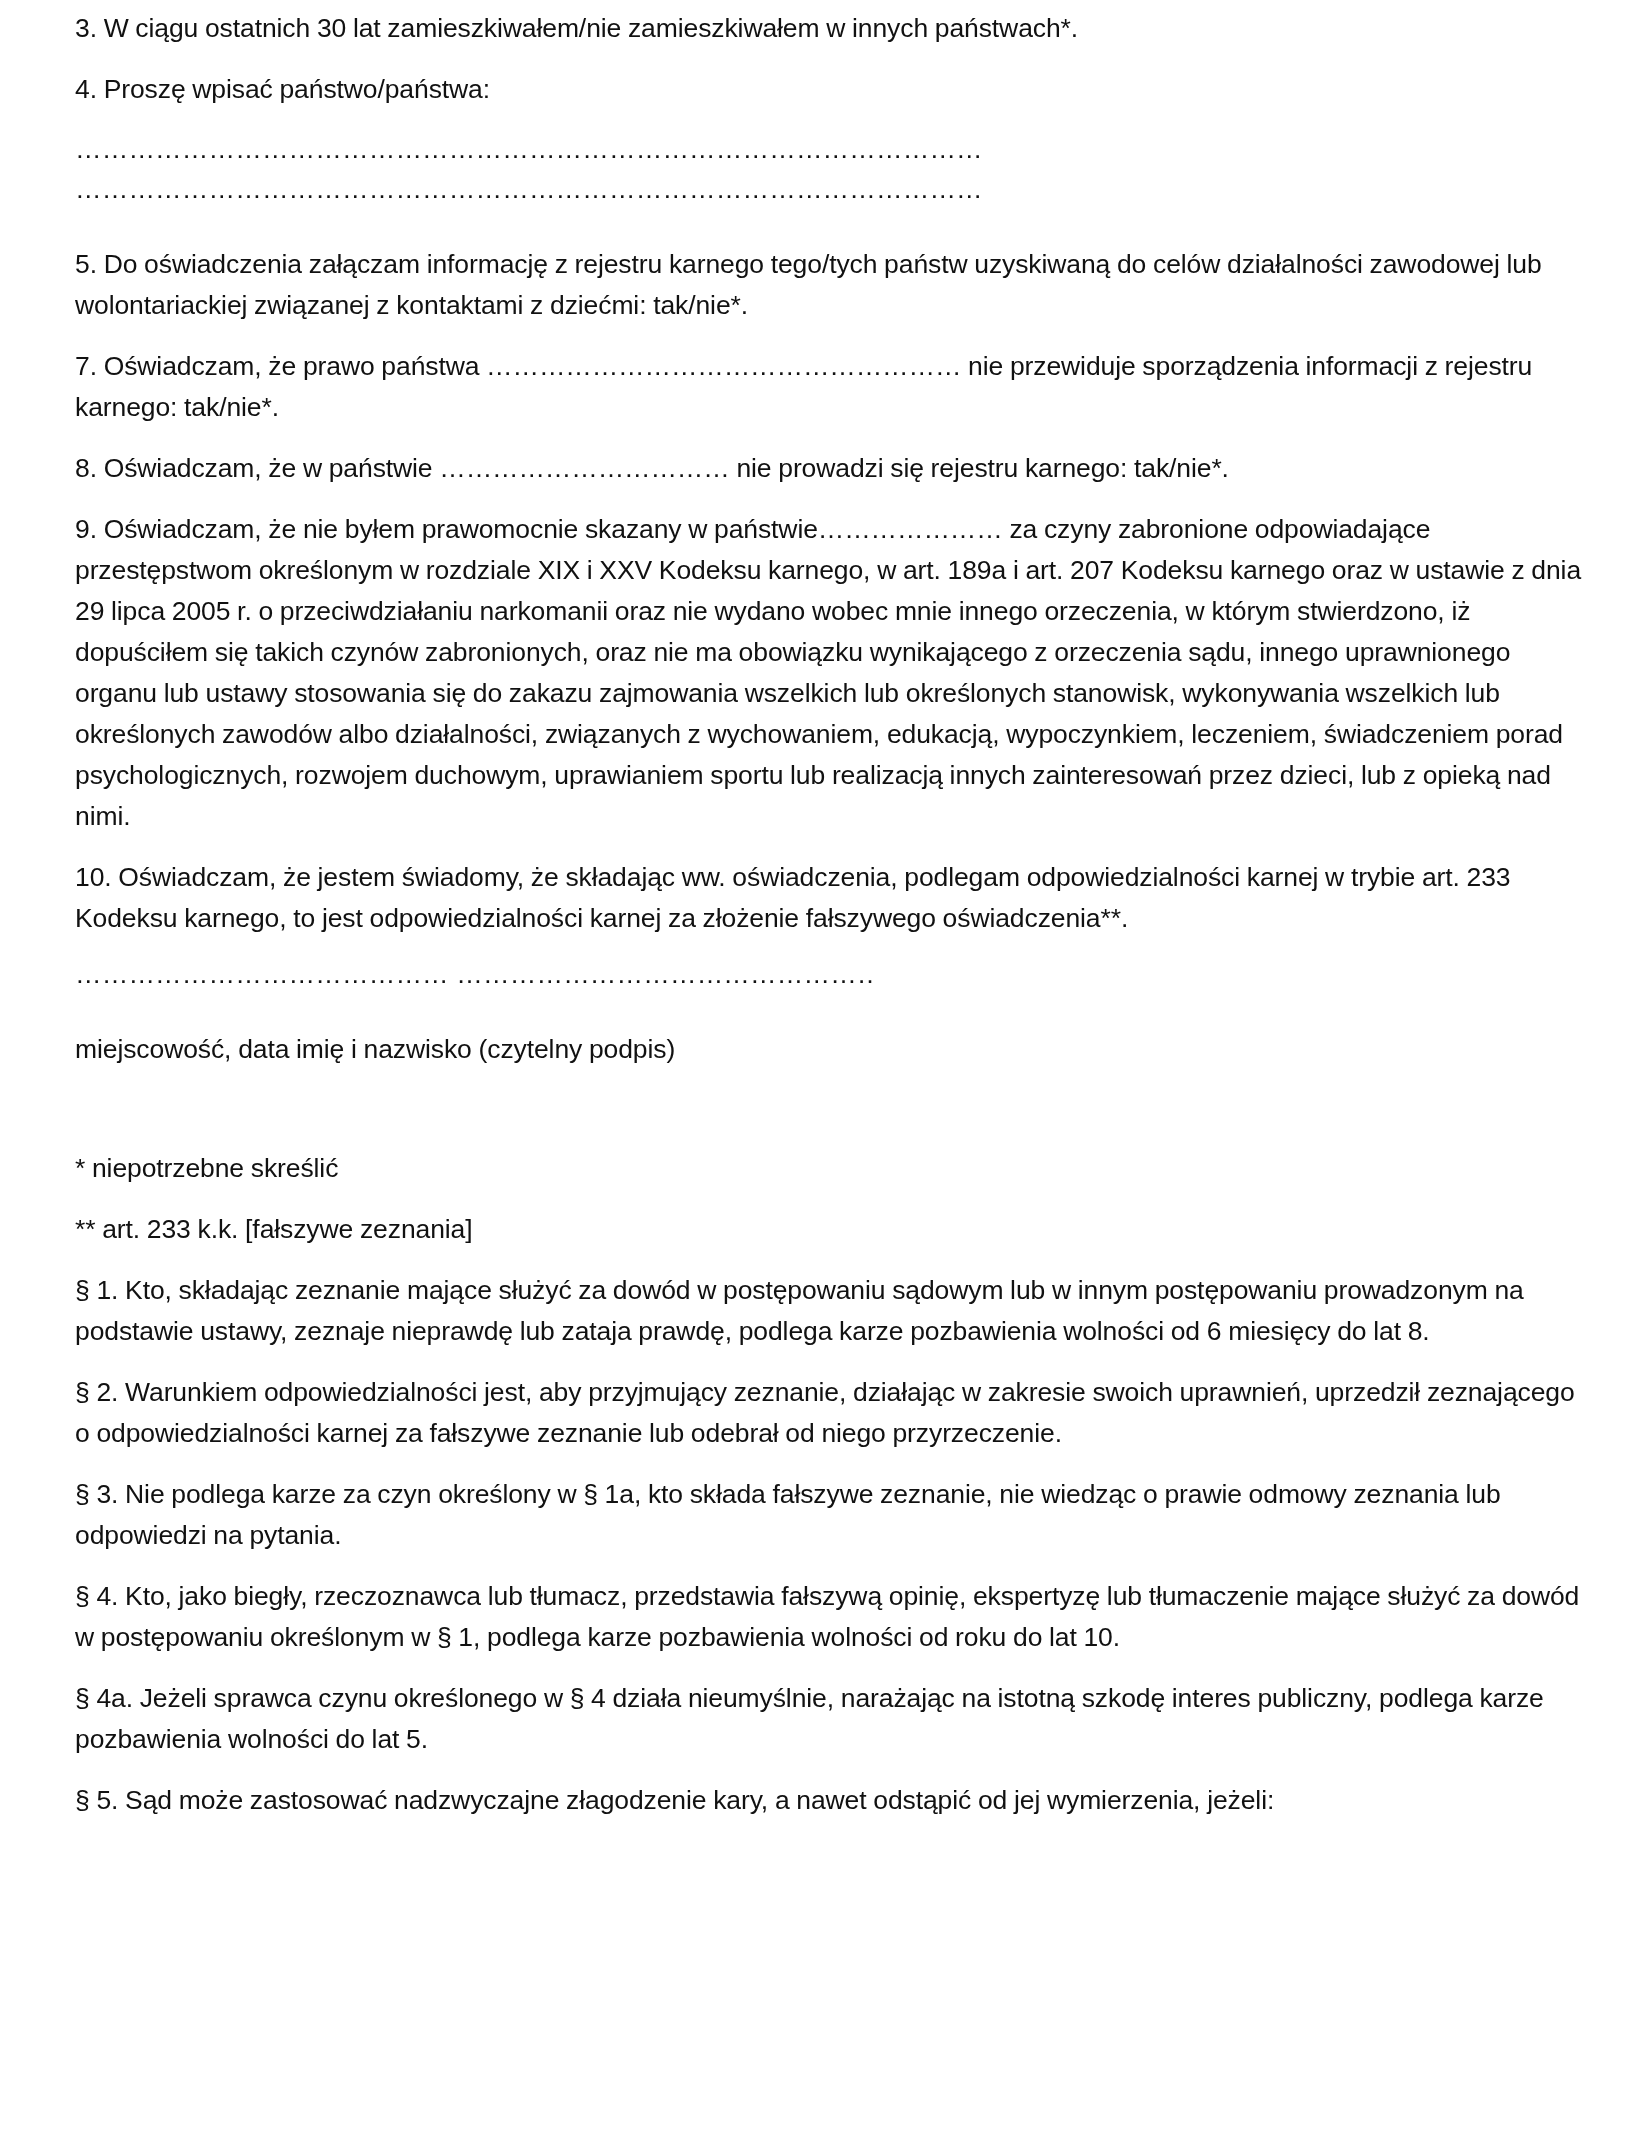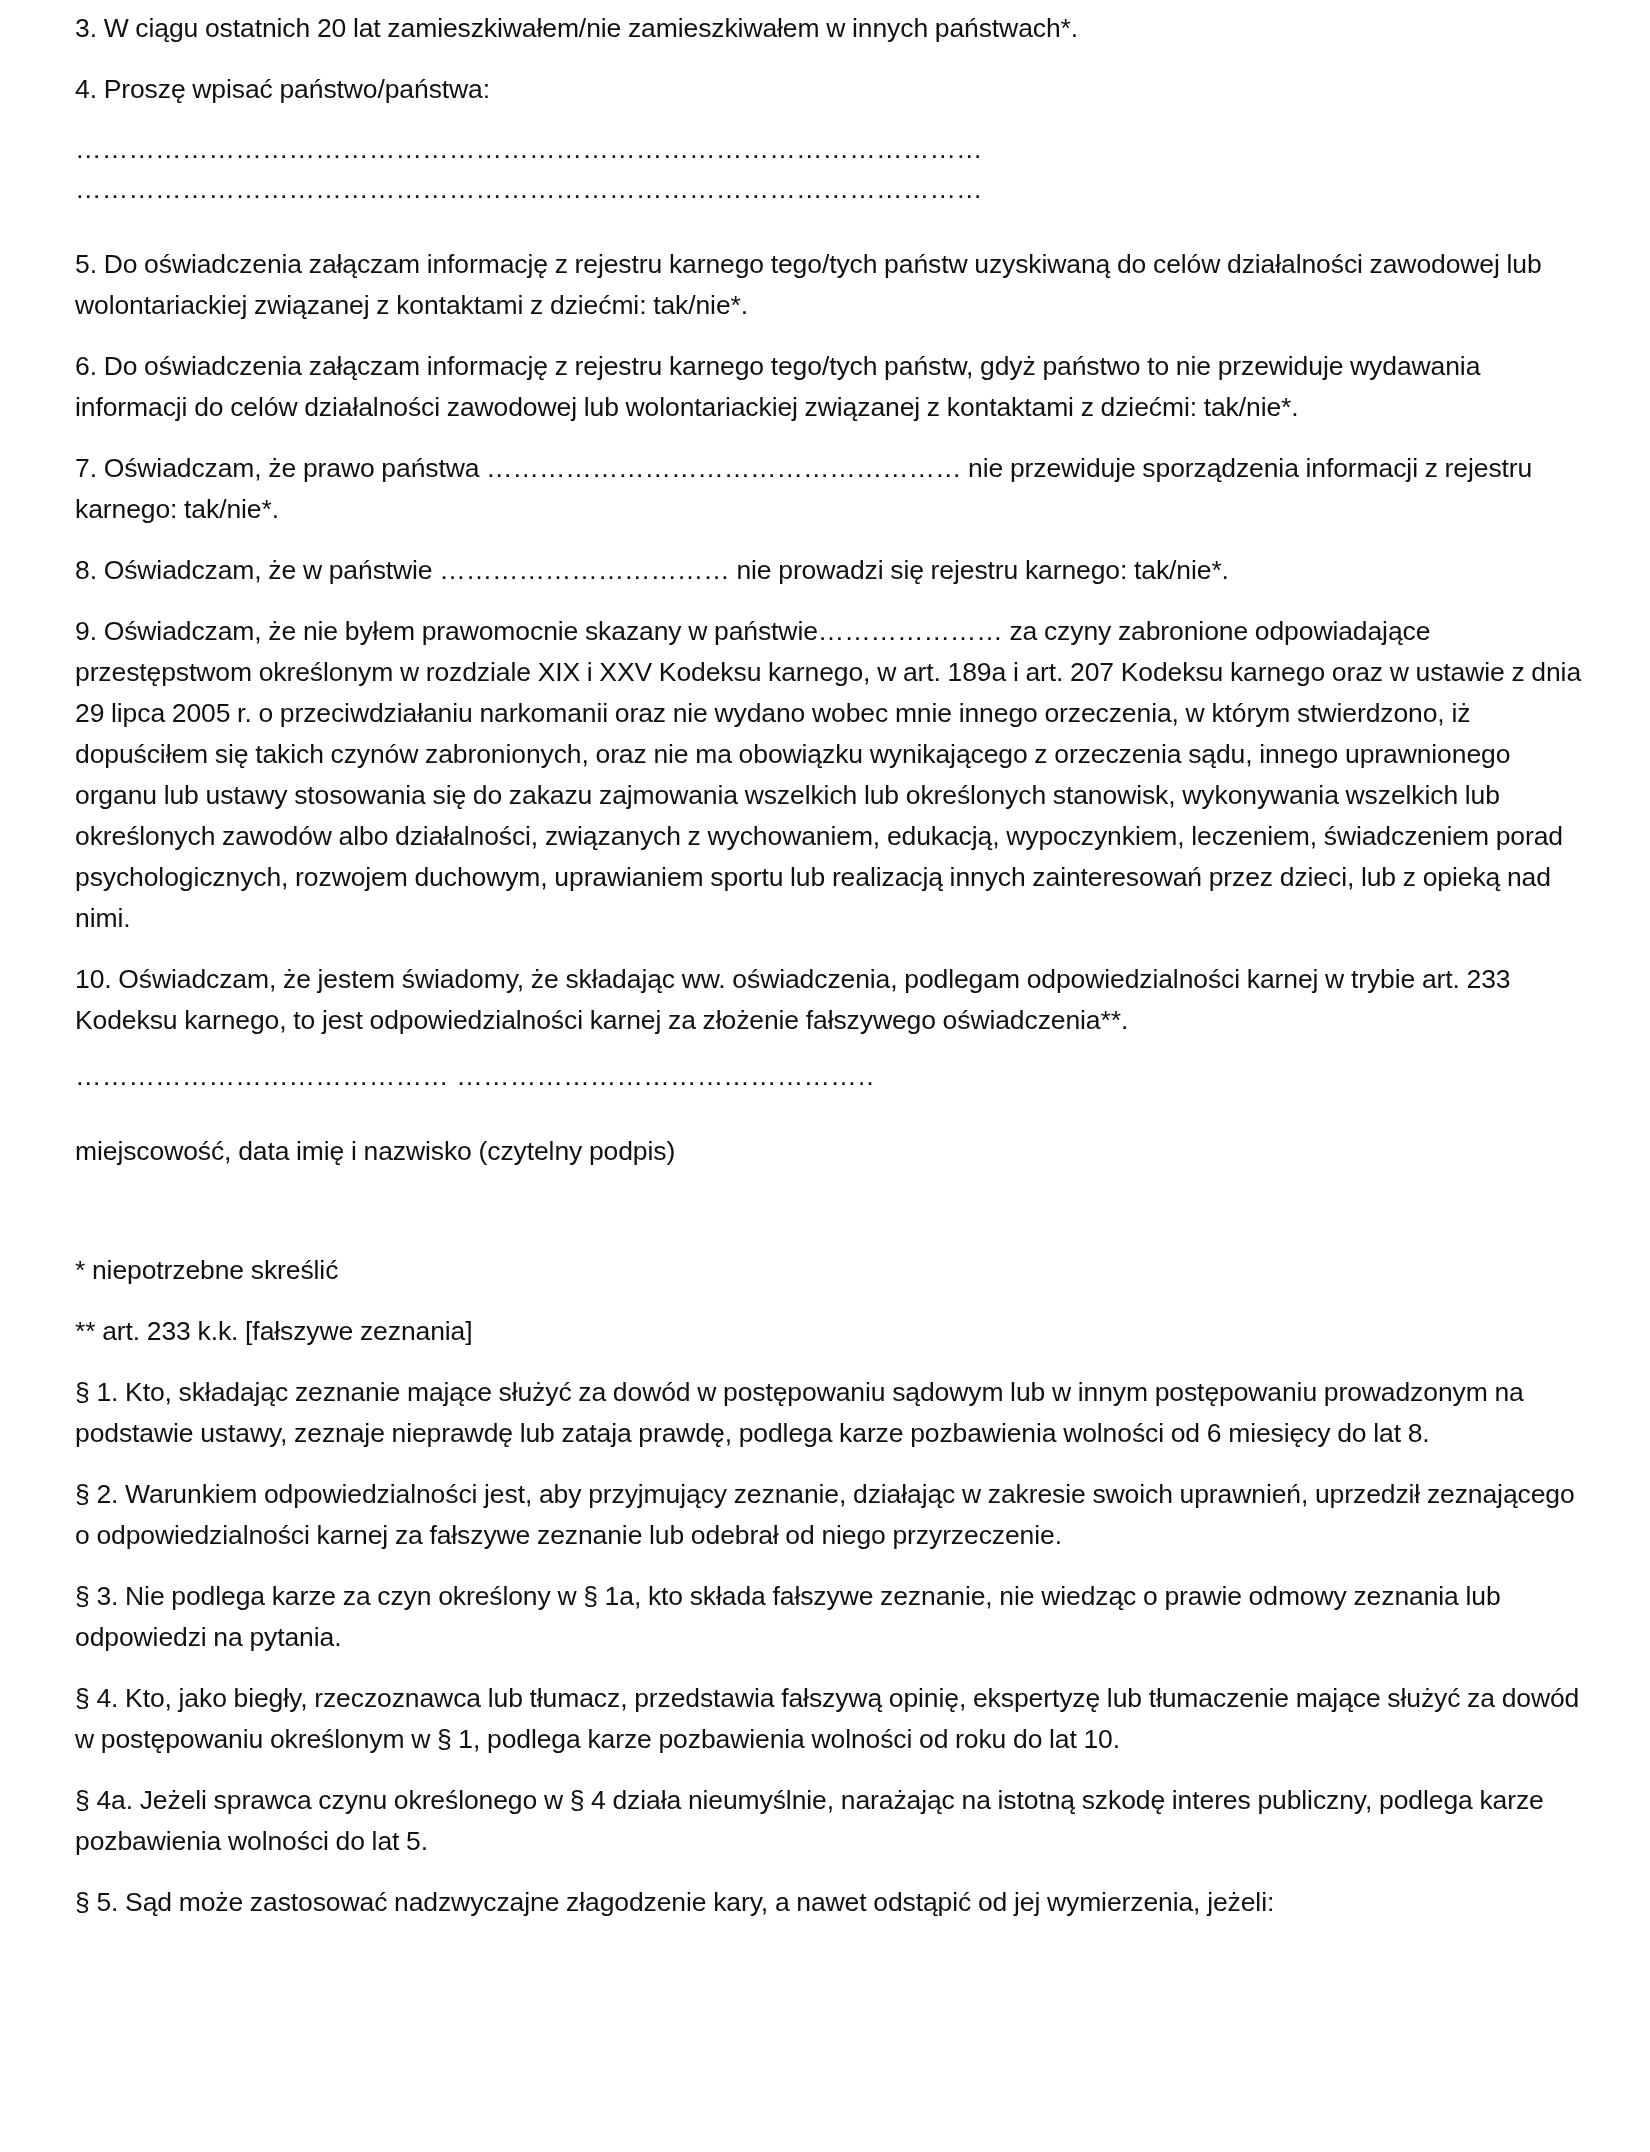--- a/index.html
+++ b/index.html
@@ -33,28 +33,27 @@
     }
     .dots-block { margin: 24px 0 40px 0; }
     .dots-block .dots + .dots { margin-top: 10px; }
     .sig-dots { margin: 0 0 40px 0; }
     .spacer-lg { height: 58px; }
   </style>
 </head>
 <body>
 
 <div class="page">
-  <p class="p">3. W ciągu ostatnich 20 lat zamieszkiwałem/nie zamieszkiwałem w innych państwach*.</p>
+  <p class="p">3. W ciągu ostatnich 30 lat zamieszkiwałem/nie zamieszkiwałem w innych państwach*.</p>
   <p class="p" style="margin-bottom:14px;">4. Proszę wpisać państwo/państwa:</p>
   <div class="dots-block">
     <p class="dots" style="width:910px;">……………………………………………………………………………………………………</p>
     <p class="dots" style="width:910px;">……………………………………………………………………………………………………</p>
   </div>
   <p class="p">5. Do oświadczenia załączam informację z rejestru karnego tego/tych państw uzyskiwaną do celów działalności zawodowej lub wolontariackiej związanej z kontaktami z dziećmi: tak/nie*.</p>
-  <p class="p">6. Do oświadczenia załączam informację z rejestru karnego tego/tych państw, gdyż państwo to nie przewiduje wydawania informacji do celów działalności zawodowej lub wolontariackiej związanej z kontaktami z dziećmi: tak/nie*.</p>
   <p class="p">7. Oświadczam, że prawo państwa ……………………………………………… nie przewiduje sporządzenia informacji z rejestru karnego: tak/nie*.</p>
   <p class="p">8. Oświadczam, że w państwie …………………………… nie prowadzi się rejestru karnego: tak/nie*.</p>
   <p class="p">9. Oświadczam, że nie byłem prawomocnie skazany w państwie………………… za czyny zabronione odpowiadające przestępstwom określonym w rozdziale XIX i XXV Kodeksu karnego, w art. 189a i art. 207 Kodeksu karnego oraz w ustawie z dnia 29 lipca 2005 r. o przeciwdziałaniu narkomanii oraz nie wydano wobec mnie innego orzeczenia, w którym stwierdzono, iż dopuściłem się takich czynów zabronionych, oraz nie ma obowiązku wynikającego z orzeczenia sądu, innego uprawnionego organu lub ustawy stosowania się do zakazu zajmowania wszelkich lub określonych stanowisk, wykonywania wszelkich lub określonych zawodów albo działalności, związanych z wychowaniem, edukacją, wypoczynkiem, leczeniem, świadczeniem porad psychologicznych, rozwojem duchowym, uprawianiem sportu lub realizacją innych zainteresowań przez dzieci, lub z opieką nad nimi.</p>
   <p class="p">10. Oświadczam, że jestem świadomy, że składając ww. oświadczenia, podlegam odpowiedzialności karnej w trybie art. 233 Kodeksu karnego, to jest odpowiedzialności karnej za złożenie fałszywego oświadczenia**.</p>
 
   <p class="dots sig-dots" style="width:800px;">…………………………………… ……………………………………………………</p>
   <p class="p">miejscowość, data imię i nazwisko (czytelny podpis)</p>
 
   <div class="spacer-lg"></div>
 

